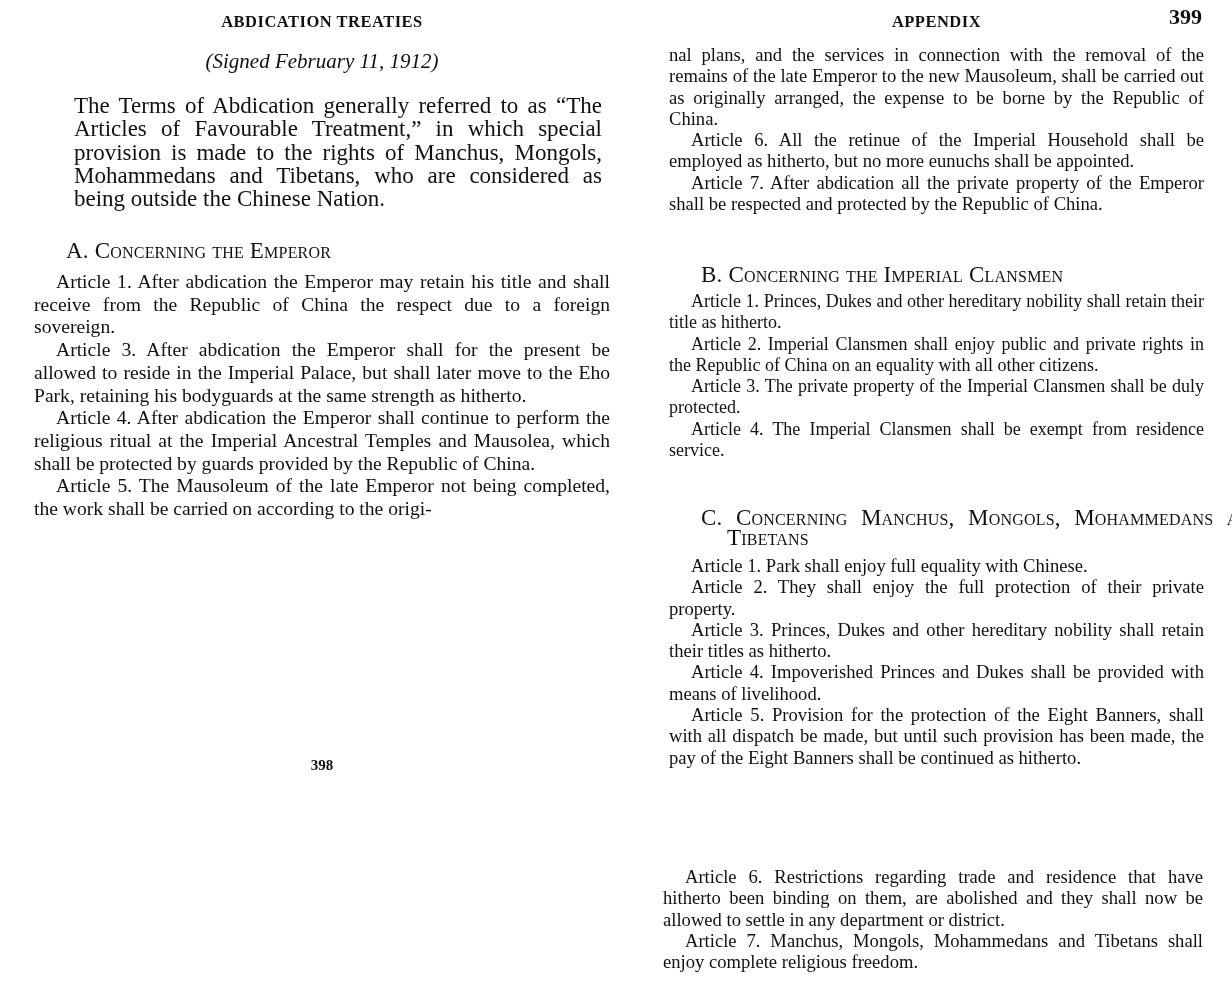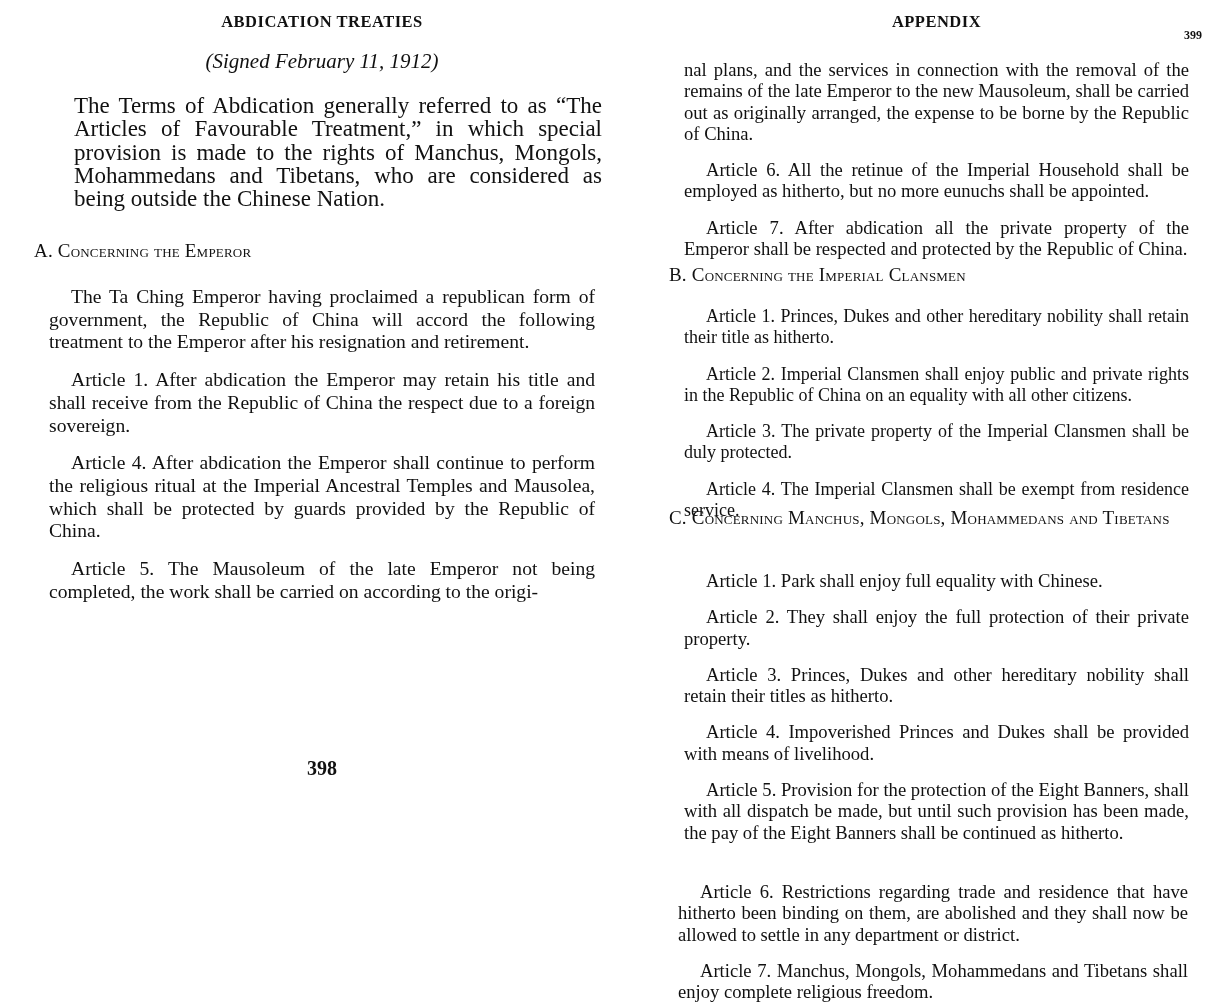--- a/index.html
+++ b/index.html
@@ -11,64 +11,64 @@
   .page { position: absolute; top: 0; }
   #page-left { left: 34px; width: 576px; }
   #page-right { left: 669px; width: 535px; }
 
   .running-head {
     position: absolute; top: 12px; left: 0; right: 0;
     text-align: center; font-size: 16.5px; letter-spacing: 0.5px;
     font-weight: bold;
   }
   .page-num-top {
-    position: absolute; top: 28px; right: 2px; font-size: 12px; font-weight: bold;
+    position: absolute; top: 4px; right: 2px; font-size: 22px; font-weight: bold;
   }
   .subtitle {
     position: absolute; top: 49px; left: 0; right: 0; text-align: center;
     font-style: italic; font-size: 21px;
   }
   .intro {
     position: absolute; top: 94px; left: 40px; width: 528px;
     font-size: 23px; line-height: 23.3px; text-align: justify;
   }
   .section-head {
-    position: absolute; font-size: 19px; line-height: 20px;
-    font-variant: small-caps; letter-spacing: 0.2px;
+    position: absolute; font-size: 23px; line-height: 20px;
+    font-variant: small-caps; letter-spacing: 0.2px; margin-left: 32px;
   }
   .body {
     position: absolute; left: 0; width: 100%;
     font-size: 19.6px; line-height: 22.7px; text-align: justify;
   }
-  .body p { margin: 15px; text-indent: 22px; }
+  .body p { margin: 0; text-indent: 22px; }
   .body p.noindent { text-indent: 0; }
   .art { }
   .page-num-bottom {
     position: absolute; top: 757px; left: 0; right: 0; text-align: center;
-    font-size: 20px; font-weight: bold;
+    font-size: 15px; font-weight: bold;
   }
   #right-body-1 { top: 44px; font-size: 18.6px; line-height: 21.3px; }
   #right-body-2 { top: 291px; font-size: 18px; line-height: 21.3px; }
   #right-body-3 { top: 555px; font-size: 18.6px; line-height: 21.3px; }
   #right-body-4 { top: 866px; left: -6px; width: 540px; font-size: 18.6px; line-height: 21.3px; }
   .hang { padding-left: 26px; text-indent: -26px; }
 </style>
 </head>
 <body>
 
 <div class="page" id="page-left">
   <div class="running-head">ABDICATION TREATIES</div>
   <div class="subtitle">(Signed February 11, 1912)</div>
   <div class="intro">The Terms of Abdication generally referred to as “The Articles of Favourable Treatment,” in which special provision is made to the rights of Manchus, Mongols, Mohammedans and Tibetans, who are considered as being outside the Chinese Nation.</div>
 
   <div class="section-head" style="top:241px; left:0;">A. Concerning the Emperor</div>
 
   <div class="body" style="top:271px;">
-    <p>The Ta Ching Emperor having proclaimed a republican form of government, the Republic of China will accord the following treatment to the Emperor after his resignation and retirement.</p>
     <p><span class="art">Article 1.</span><span> After abdication the Emperor may retain his title and shall receive from the Republic of China the respect due to a foreign sovereign.</span></p>
+    <p><span class="art">Article 3.</span><span> After abdication the Emperor shall for the present be allowed to reside in the Imperial Palace, but shall later move to the Eho Park, retaining his bodyguards at the same strength as hitherto.</span></p>
     <p><span class="art">Article 4.</span><span> After abdication the Emperor shall continue to perform the religious ritual at the Imperial Ancestral Temples and Mausolea, which shall be protected by guards provided by the Republic of China.</span></p>
     <p><span class="art">Article 5.</span><span> The Mausoleum of the late Emperor not being completed, the work shall be carried on according to the origi-</span></p>
   </div>
 
   <div class="page-num-bottom">398</div>
 </div>
 
 <div class="page" id="page-right">
   <div class="running-head">APPENDIX</div>
   <div class="page-num-top">399</div>

